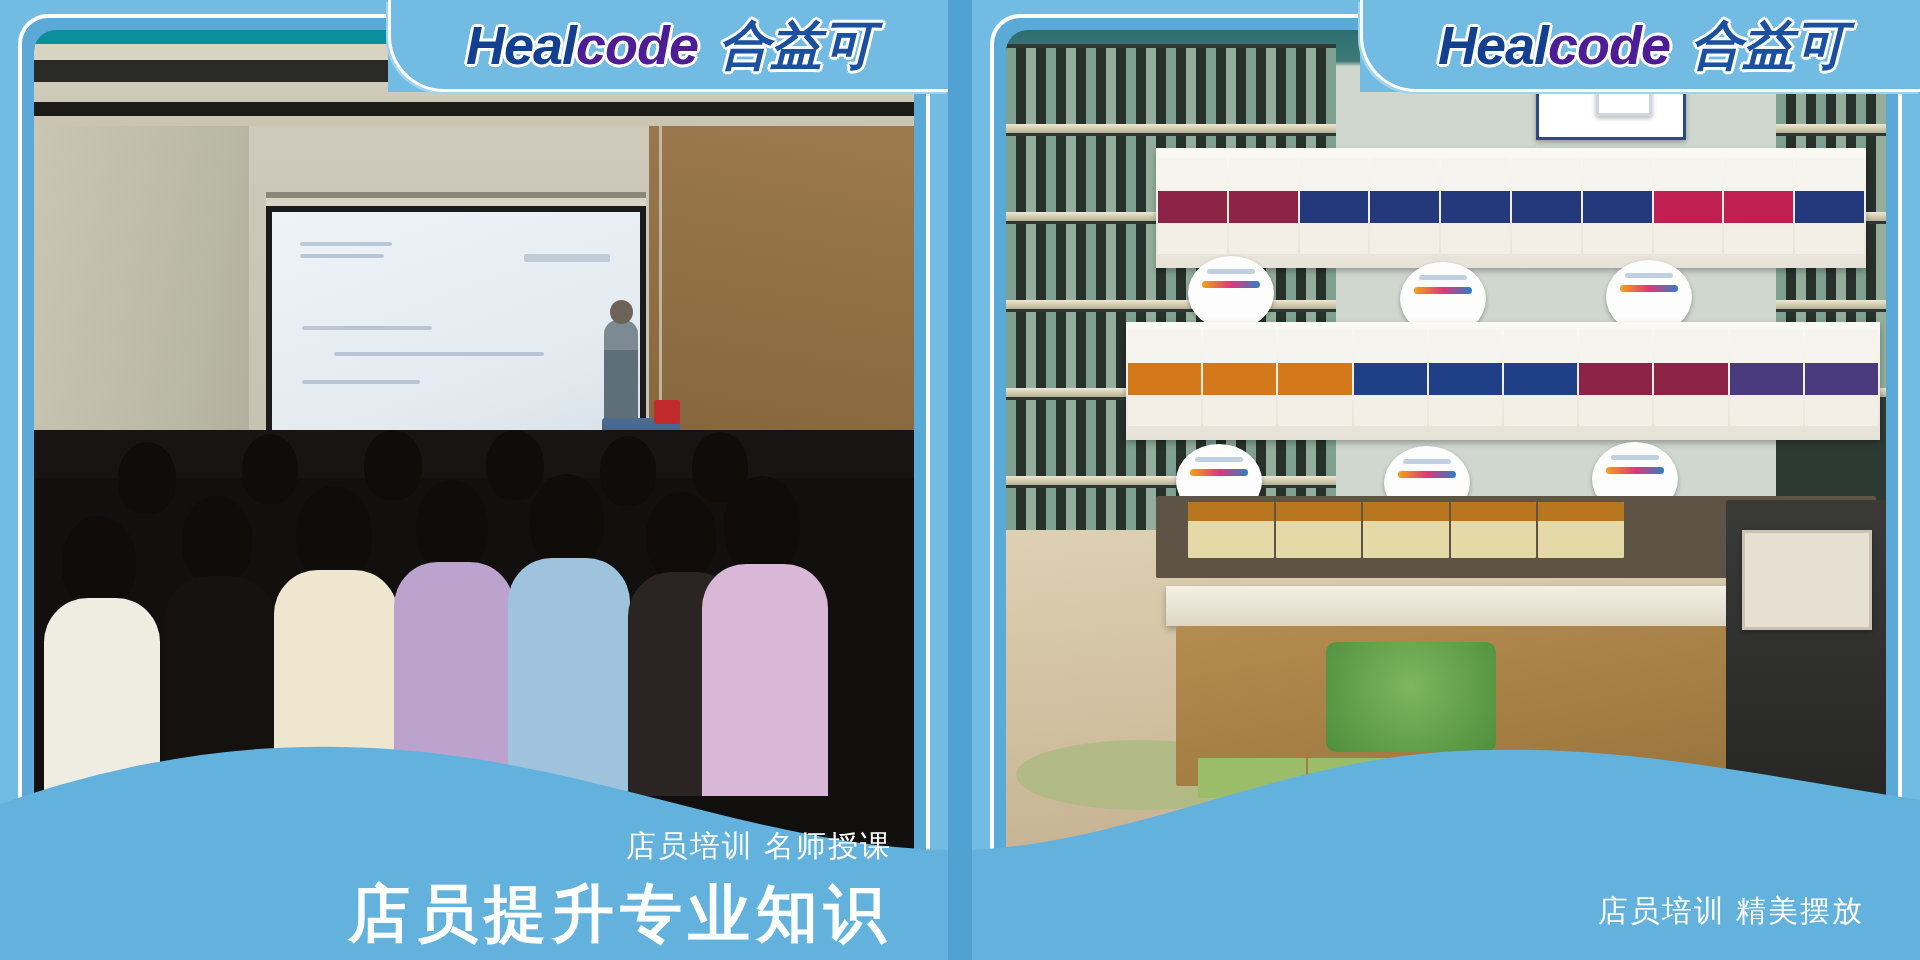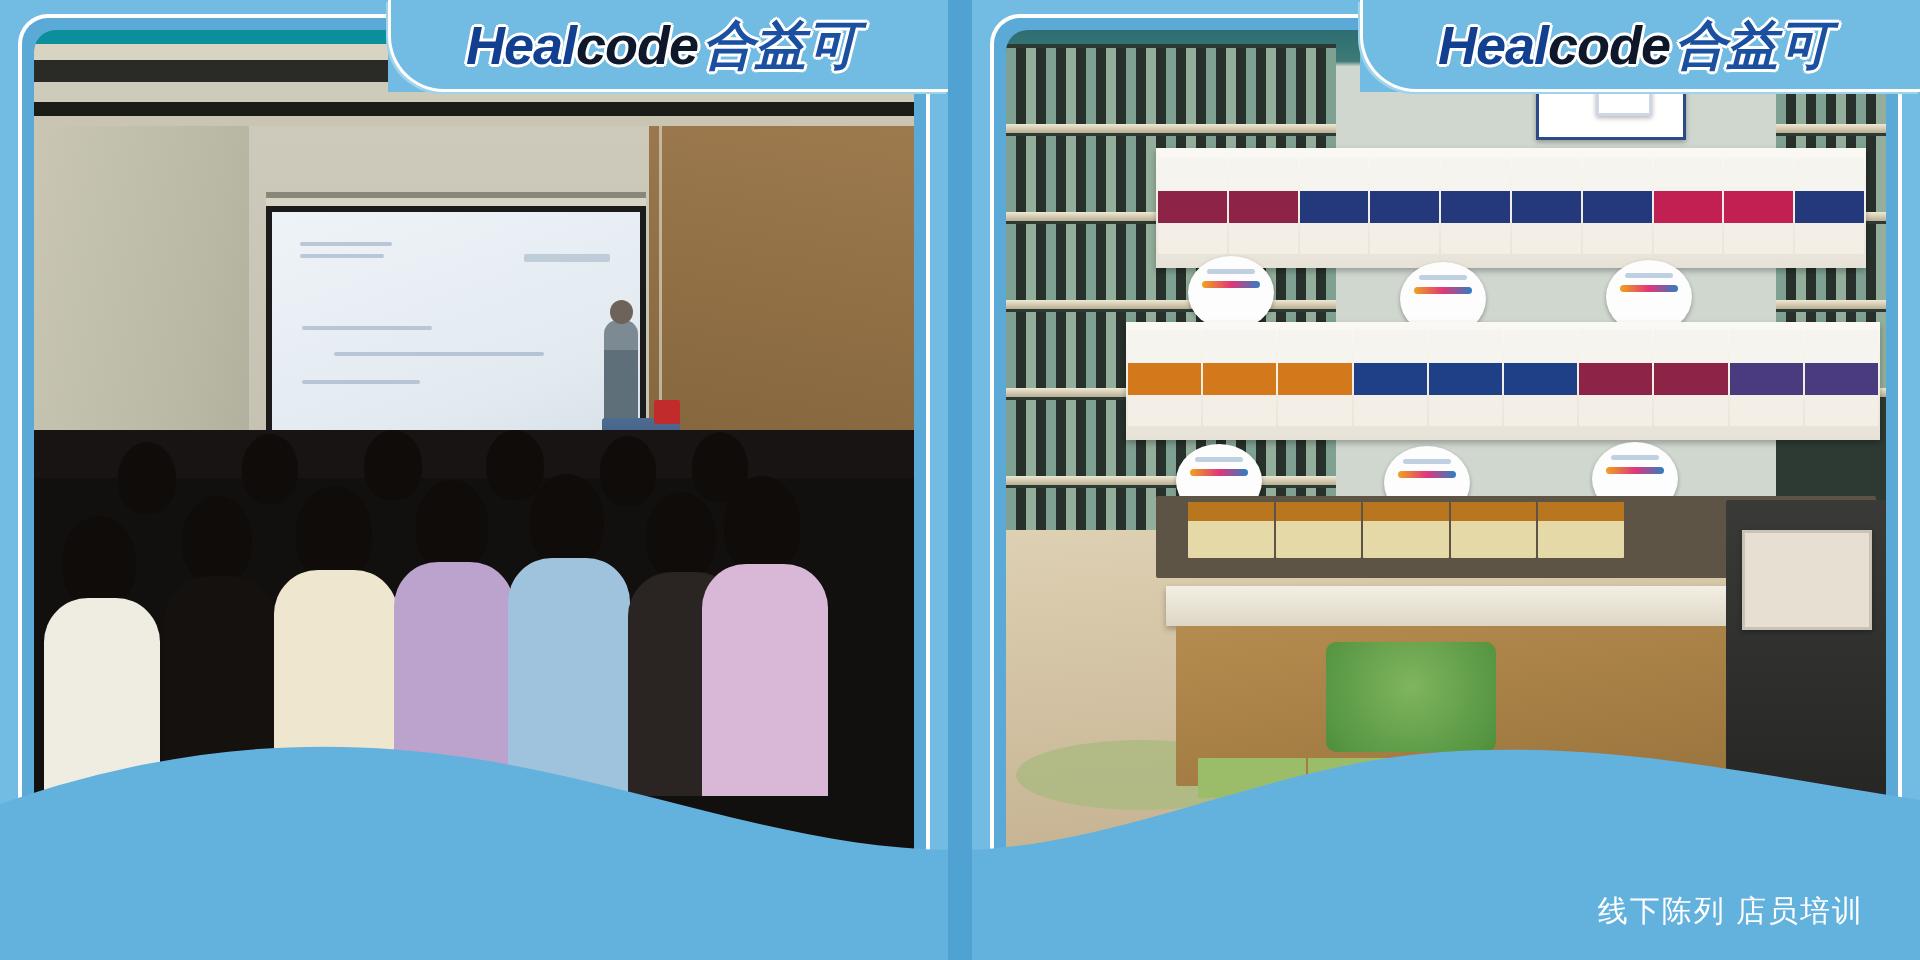--- a/index.html
+++ b/index.html
@@ -217,22 +217,22 @@
     display:flex; align-items:center;
     font-style:italic; font-weight:bold;
     font-size:54px; line-height:70px;
     letter-spacing:-1px;
     white-space:nowrap;
     text-shadow:
       -2px -2px 0 #fff, 2px -2px 0 #fff, -2px 2px 0 #fff, 2px 2px 0 #fff,
       -3px 0 0 #fff, 3px 0 0 #fff, 0 -3px 0 #fff, 0 3px 0 #fff;
   }
   .logo .lg-heal{ color:#123f8f; }
-  .logo .lg-code{ color:#0f172a;font-style:italic; }
-  .logo .lg-cn{ color:#1b4fa0; font-size:52px; margin-left:4px; letter-spacing:0px; }
+  .logo .lg-code{ color:#4c1d95;font-style:italic; }
+  .logo .lg-cn{ color:#1b4fa0; font-size:52px; margin-left:20px; letter-spacing:0px; }
 
   
   .bottomband{
     position:absolute;
     left:0; right:0; bottom:0; height:230px;
     z-index:7;
     pointer-events:none;
   }
   .bottomband svg{ display:block; width:100%; height:100%; }
 
@@ -327,20 +327,24 @@
           <span class="lg-cn">合益可</span>
       </div>
     </div>
 
     <div class="bottomband">
       <svg viewBox="0 0 948 230" preserveAspectRatio="none">
         <path d="M0,74 C150,22 300,2 470,28 C640,54 790,118 948,120 L948,230 L0,230 Z" fill="#63b2de"></path>
       </svg>
     </div>
 
+    <div class="caption-wrap">
+      <div class="cap-sub">店员培训 名师授课</div>
+      <div class="cap-main">店员提升专业知识</div>
+    </div>
   </div>
 
   <div class="panel right">
     <div class="panel-bg"></div>
 
     <div class="card-outer">
       <div class="card-inner">
 
         <div class="photo ph-shop">
           <div class="sh-backwall"></div>
@@ -540,17 +544,17 @@
       </div>
     </div>
 
     <div class="bottomband">
       <svg viewBox="0 0 948 230" preserveAspectRatio="none">
         <path d="M0,120 C160,112 300,34 470,22 C640,10 800,48 948,70 L948,230 L0,230 Z" fill="#63b2de"></path>
       </svg>
     </div>
 
     <div class="caption-wrap">
-      <div class="cap-sub">线下陈列 店员培训</div>
+      <div class="cap-sub">店员培训 精美摆放</div>
     </div>
   </div>
 
 </div>
 
 </body></html>

